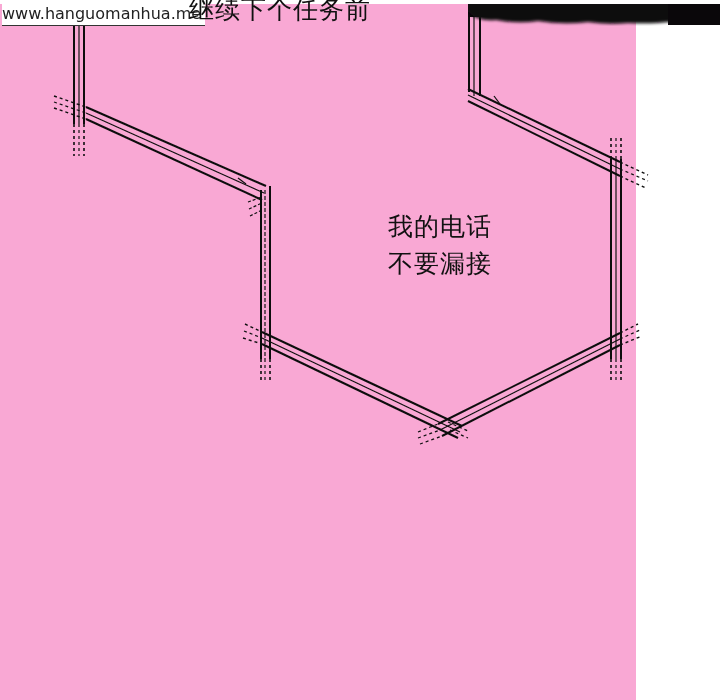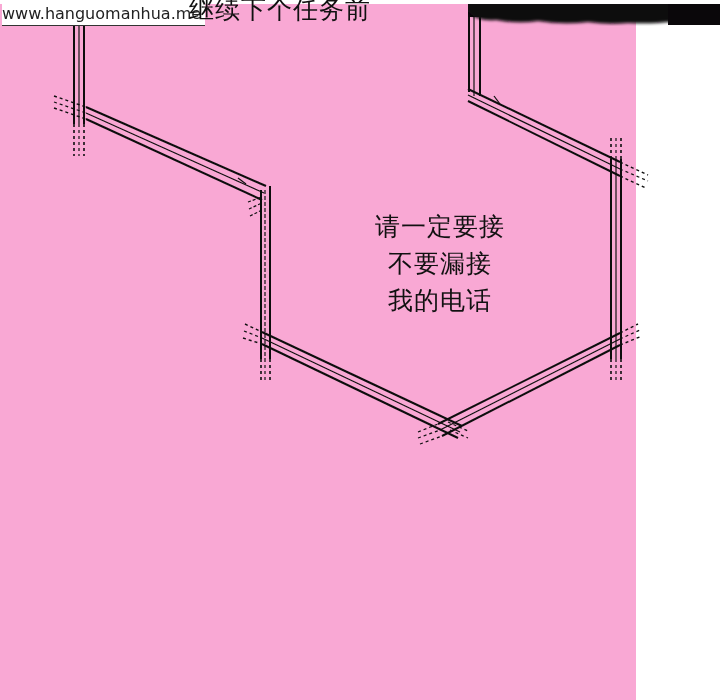--- a/index.html
+++ b/index.html
@@ -191,18 +191,17 @@
     <rect x="200" y="0" width="52" height="21" fill="#0a070a"></rect>
   </svg>
 
   <div class="watermark">www.hanguomanhua.me</div>
 
   <div class="bubble-text text-top">
     <span class="line1">继续下个任务前</span>
   </div>
 
   <div class="bubble-text text-mid">
-    <span>请一定要接</span>
+    <span>我的电话</span>
     <span>不要漏接</span>
-    <span>我的电话</span>
   </div>
 
 </div>
 
 </body></html>

